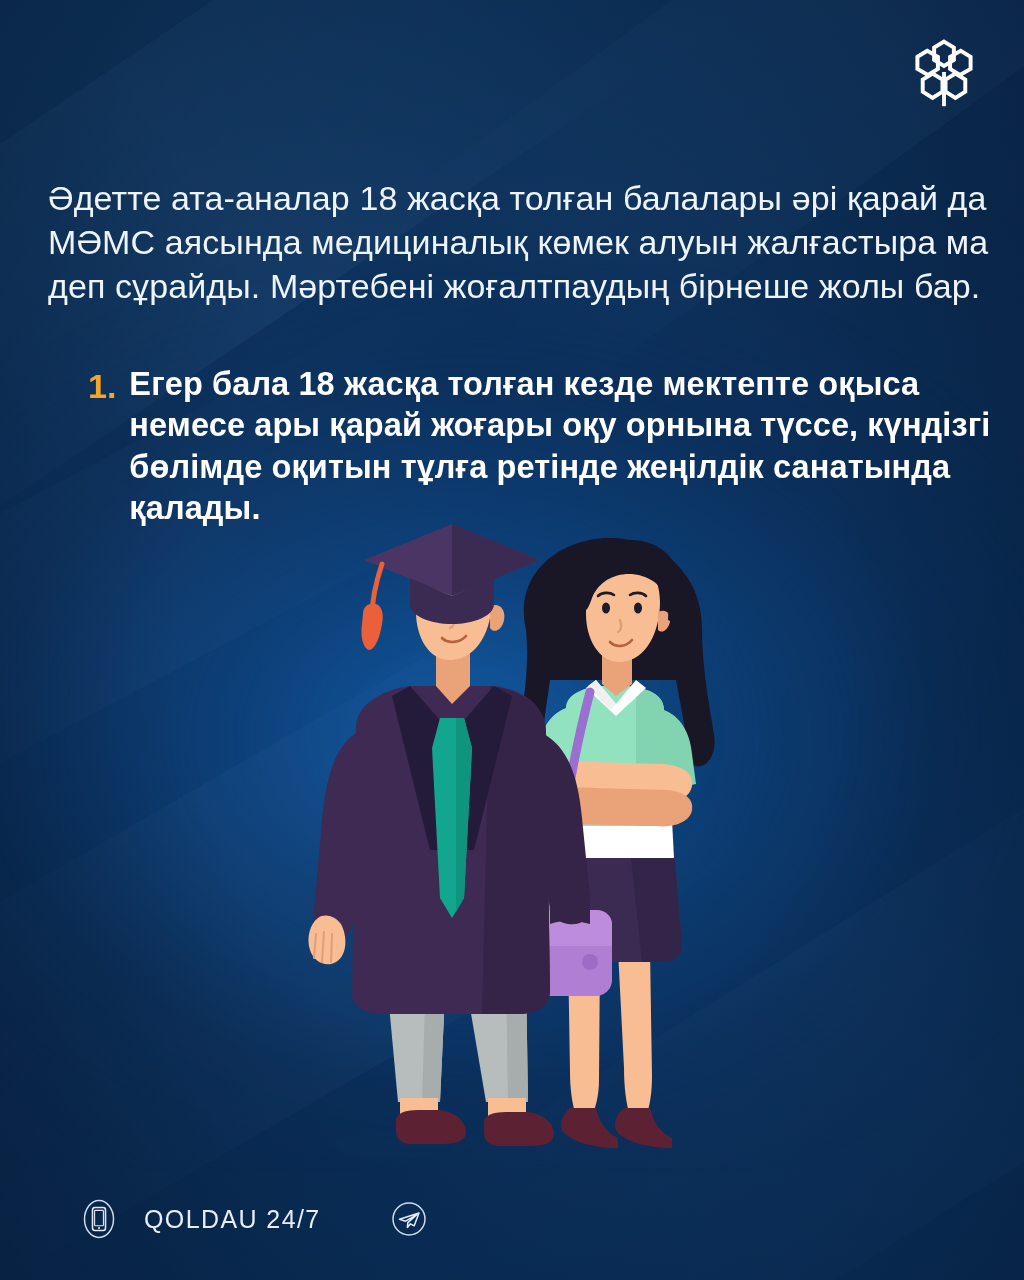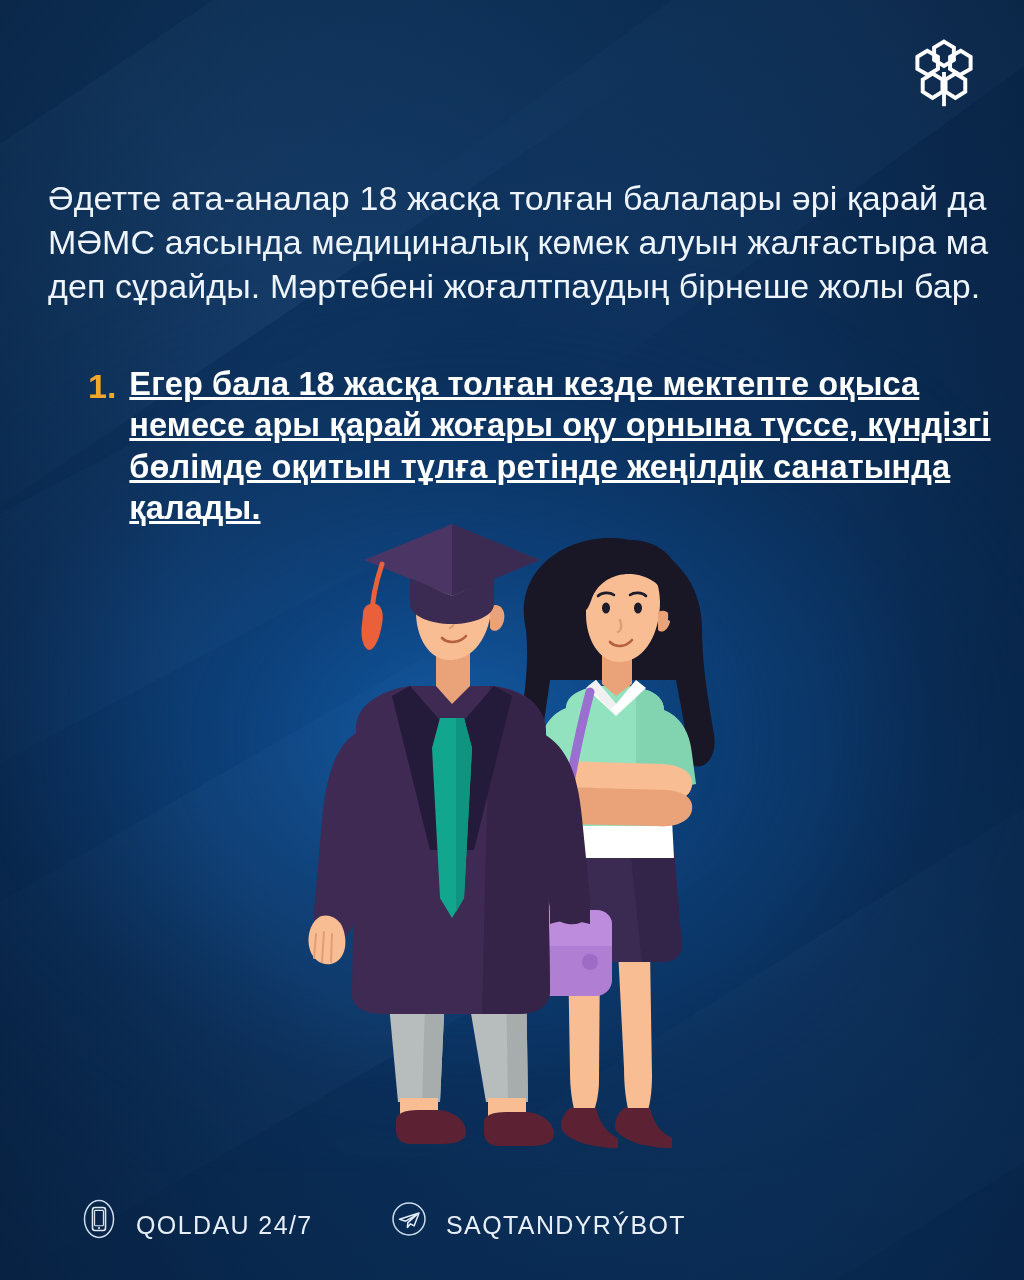--- a/index.html
+++ b/index.html
@@ -65,33 +65,32 @@
     font-size:34px;font-weight:bold;line-height:1.26;
     flex:0 0 auto;
     padding-top:1px;
   }
   .item-text{
     color:#ffffff;
     font-size:32.5px;line-height:1.27;
     font-weight:bold;
     letter-spacing:.1px;
     white-space:pre-line;
-    text-decoration:underline;
   }
 
   
   .illus{position:absolute;left:250px;top:520px;width:530px;height:660px;}
 
   
   .footer{
     position:absolute;left:0;bottom:40px;width:1024px;
     display:flex;align-items:center;
     padding-left:78px;box-sizing:border-box;
   }
-  .f-item{display:flex;align-items:flex-end;gap:16px;}
+  .f-item{display:flex;align-items:center;gap:24px;}
   .f-1{width:310px;}
   .f-2{width:215px;}
   .f-3{}
   .f-icon{width:42px;height:42px;flex:0 0 auto;}
   .f-label{
     color:#e7eef7;font-size:25px;letter-spacing:1.4px;font-weight:400;
     white-space:nowrap;
   }
 </style>
 </head>
@@ -292,17 +291,16 @@
     </div>
 
 
     <div class="f-item f-3">
       <span class="f-icon">
         <svg viewBox="0 0 42 42" width="42" height="42" aria-hidden="true">
           <circle cx="21" cy="21" r="16" fill="none" stroke="#cddced" stroke-width="1.5"></circle>
           <path d="M31 15 L11.5 21.2 L17.6 23.2 L28.8 16.6 L19.8 24.6 L19.4 29.4 L22.4 25.8 L26.2 27.8 Z" fill="none" stroke="#e3edf8" stroke-width="1.5" stroke-linejoin="round"></path>
         </svg>
       </span>
-      <span class="f-label">SAQTANDYRÝBOT</span>
     </div>
 
   </div>
 </div>
 
 </body></html>

